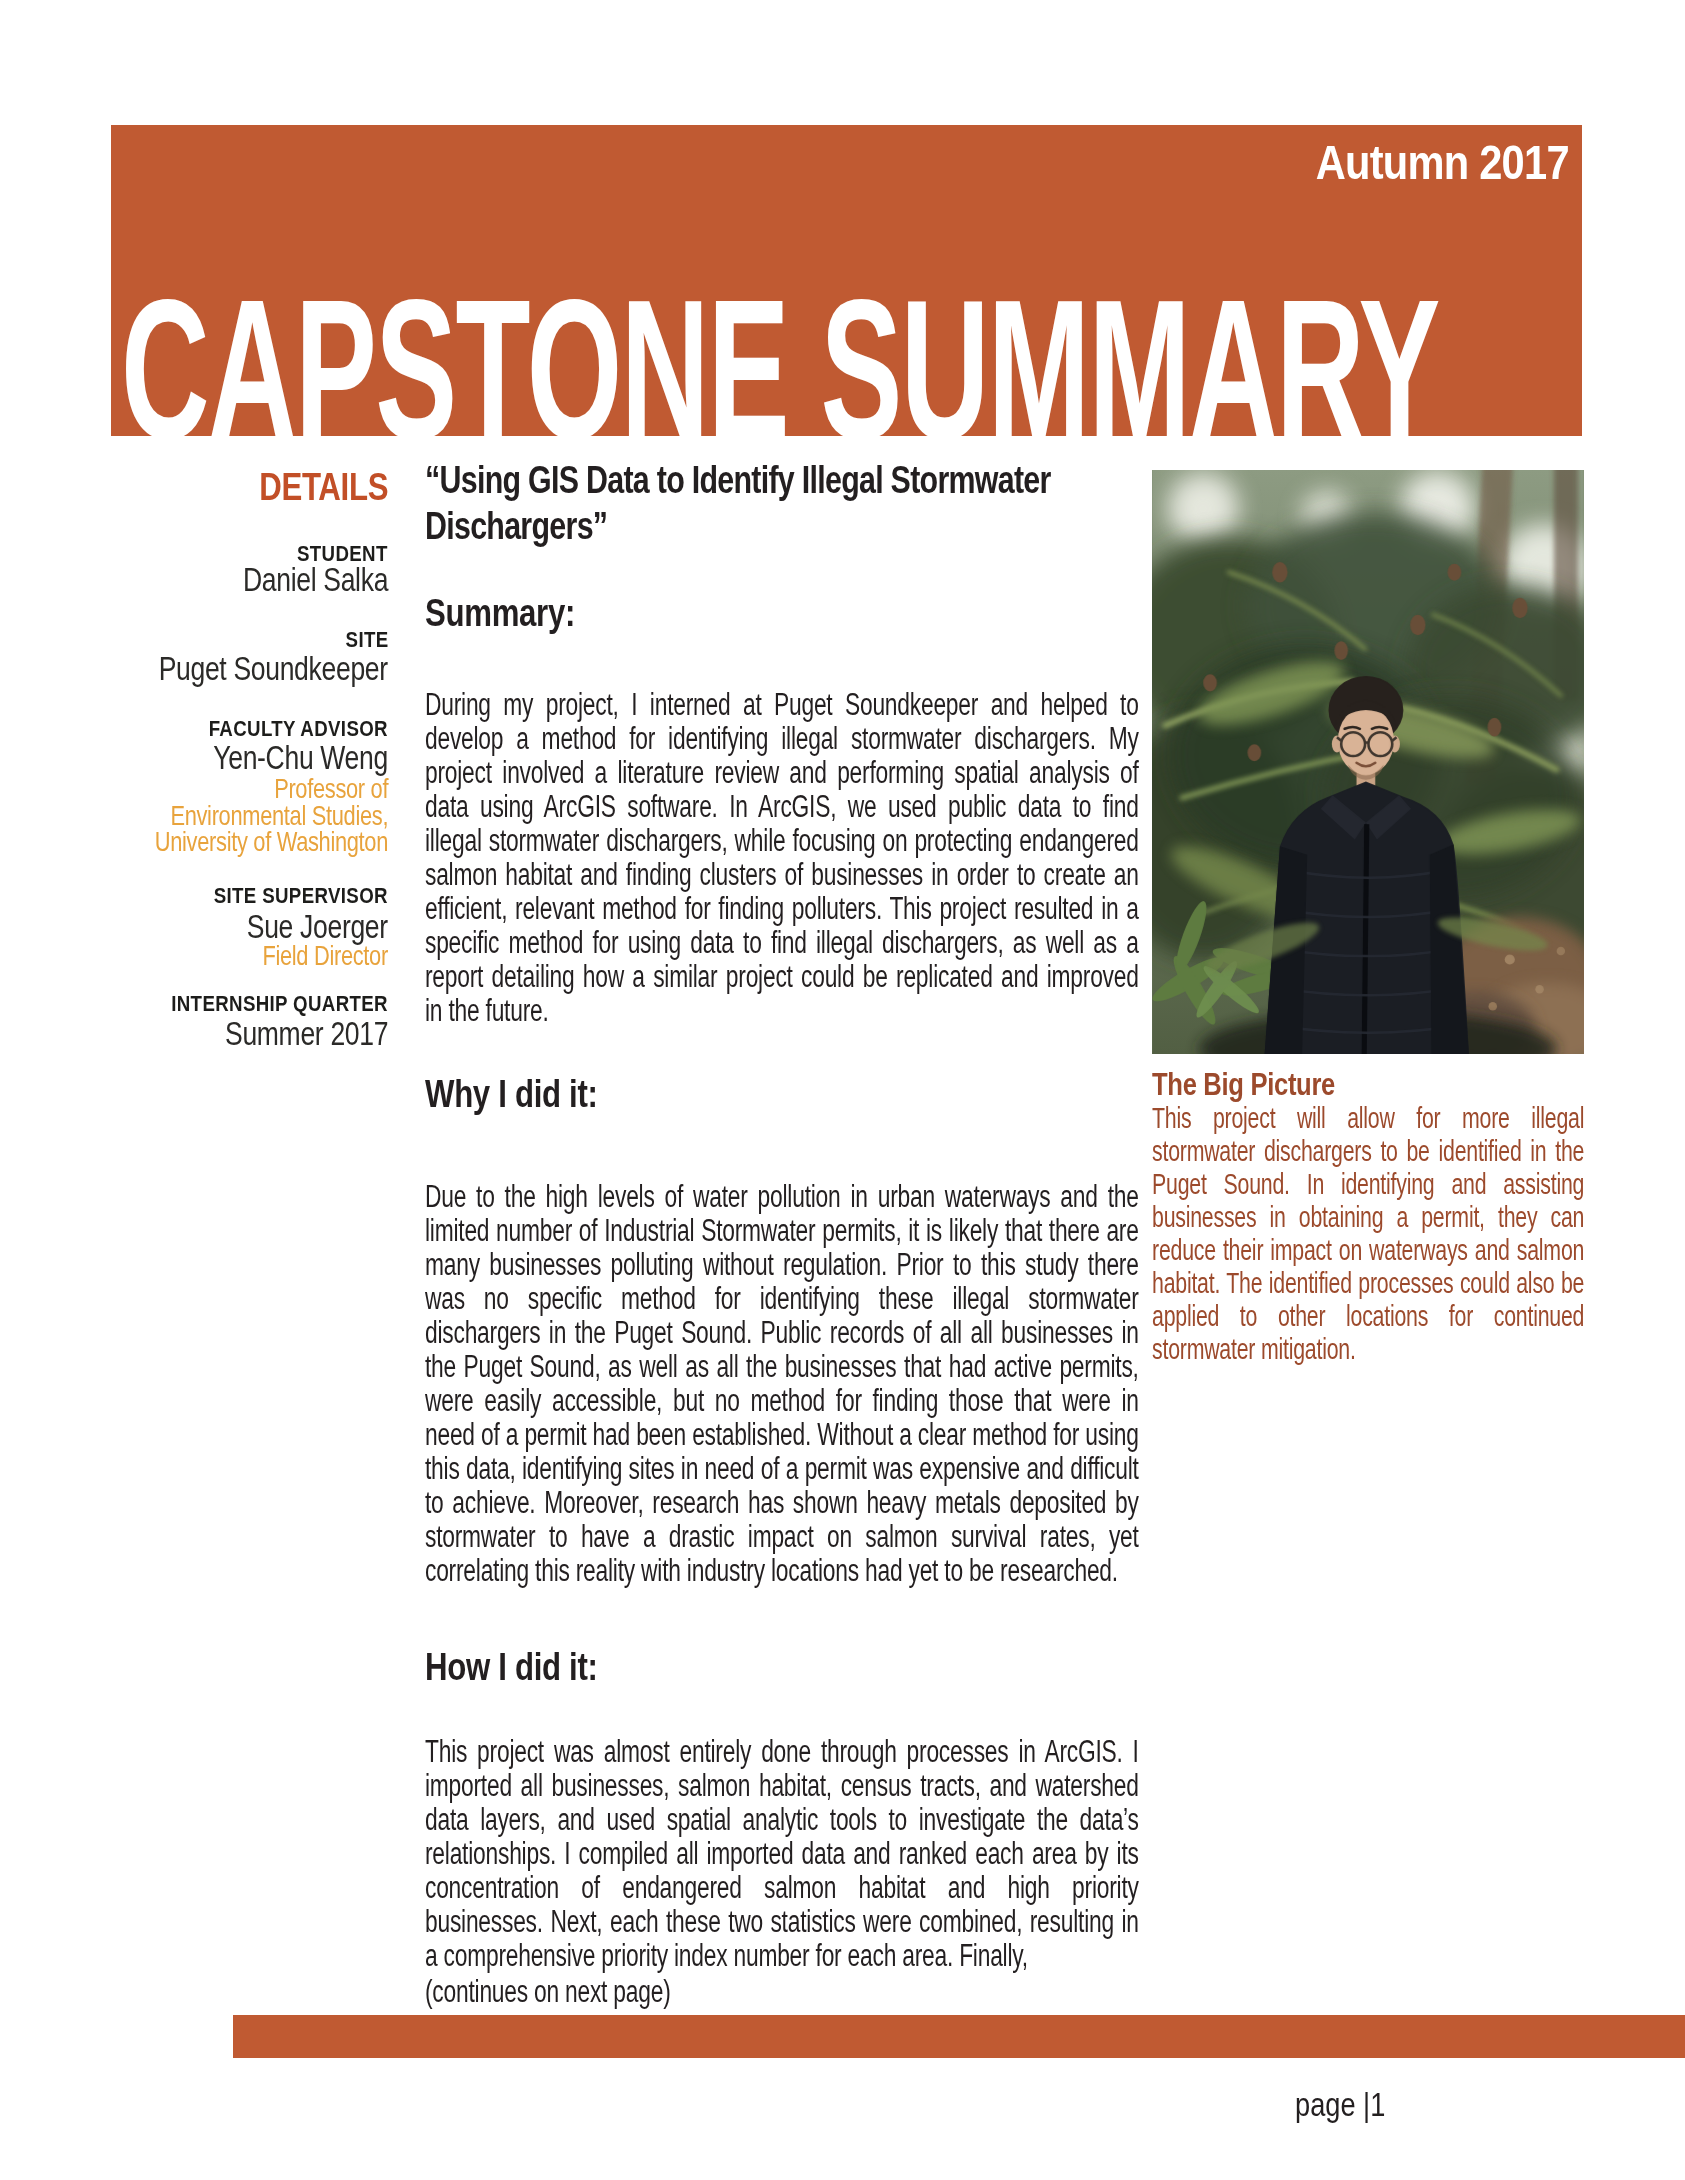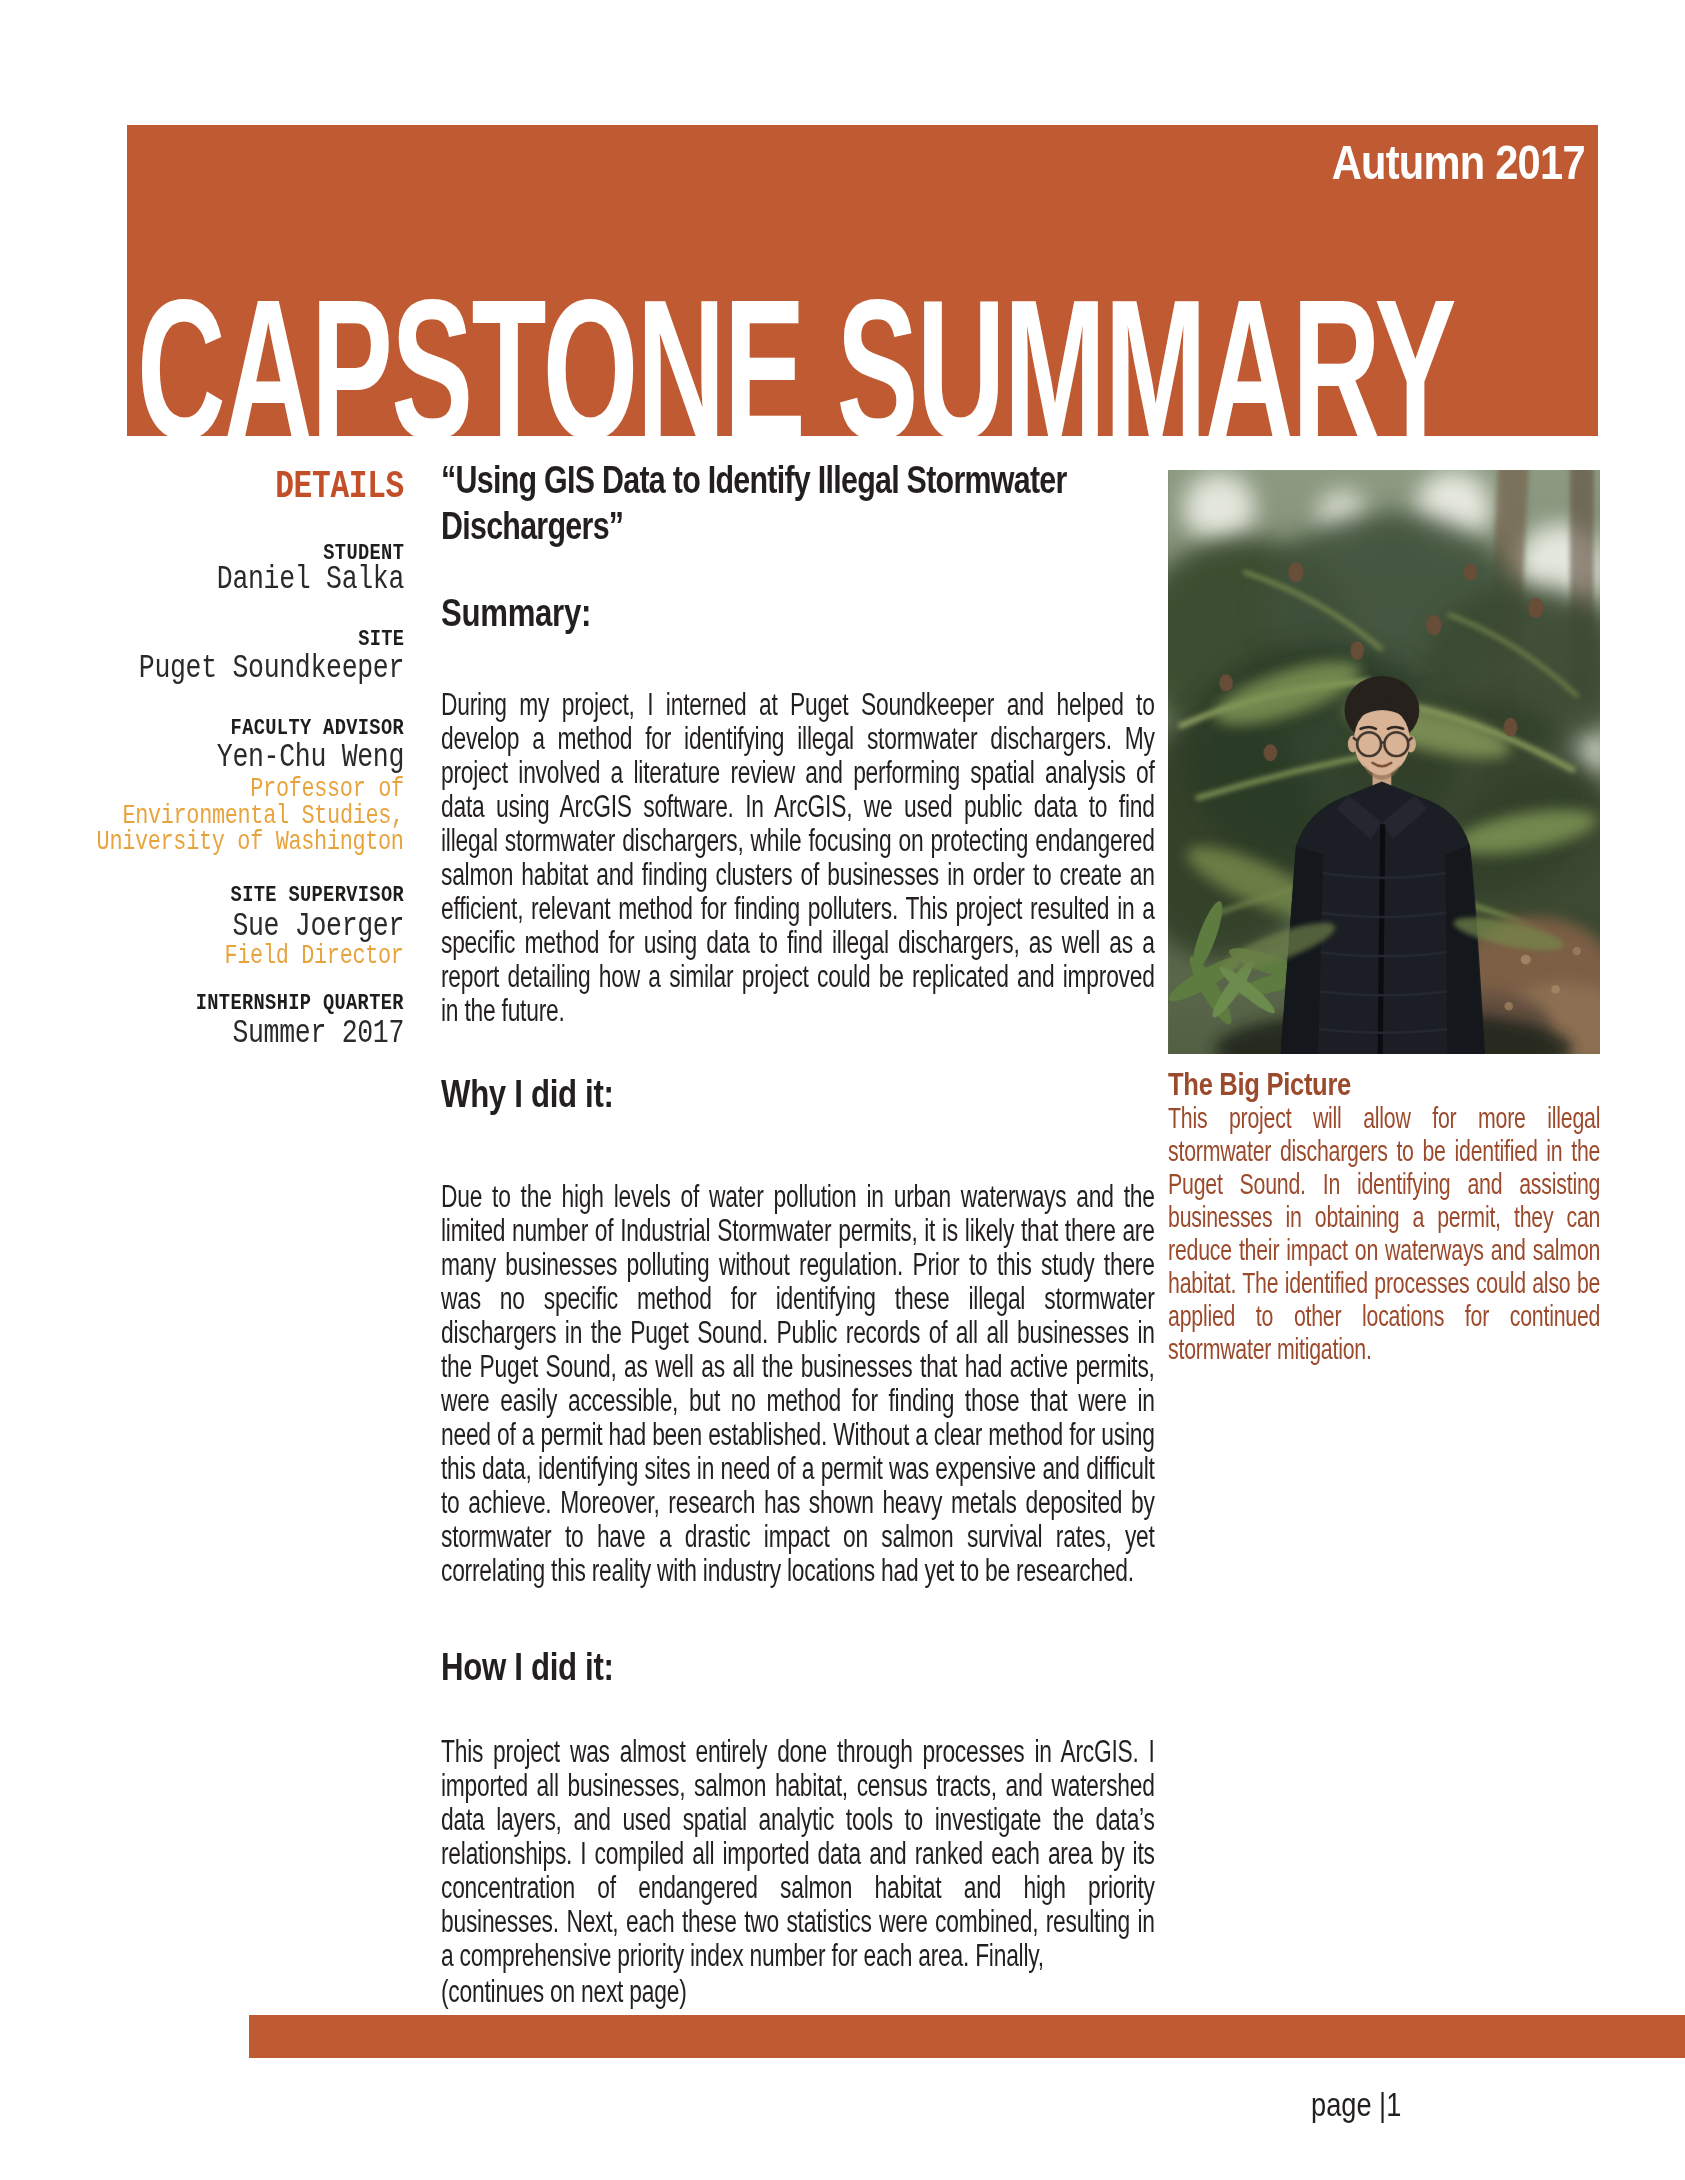--- a/index.html
+++ b/index.html
@@ -1,32 +1,32 @@
 <!DOCTYPE html>
 <html style="font-size:13.6px"><head>
 <meta charset="utf-8">
 <style>
   html, body { margin:0; padding:0; background:#ffffff; }
   body { width:1686px; height:2181px; position:relative; overflow:hidden;
          font-family:"Liberation Sans", sans-serif; }
 
-  .page { position:absolute; left:0; top:0; width:1506px; height:2181px; background:#ffffff;margin-left:16px; }
+  .page { position:absolute; left:0; top:0; width:1506px; height:2181px; background:#ffffff; }
 
   
   .banner { position:absolute; left:111px; top:125px; width:1471px; height:311px;
             background:#C05A32; }
   .issue  { position:absolute; top:8.5px; right:13.6px; color:#ffffff;
             font-size:49px; font-weight:bold; letter-spacing:-0.9px;
             transform:scaleX(0.85); transform-origin:right top; white-space:nowrap; }
   .masthead-title { position:absolute; left:10.2px; top:146px; color:#ffffff;
             font-size:198px; font-weight:bold; line-height:1; letter-spacing:-2.6px;
             white-space:nowrap; transform:scaleX(0.62); transform-origin:left top; }
 
   
-  .details { position:absolute; left:0; top:0; width:388px; height:1193px;font-family:Liberation Mono, monospace; }
+  .details { position:absolute; left:0; top:0; width:388px; height:1193px; }
   .details > div { position:absolute; right:0; white-space:nowrap; text-align:right; }
   .d-heading { top:465px; font-size:39px; font-weight:bold; color:#C24F27;
                letter-spacing:-0.4px; transform:scaleX(0.8); transform-origin:right top; }
   .d-label { font-size:22px; font-weight:bold; color:#1d1d1b; letter-spacing:0.4px;
              transform:scaleX(0.85); transform-origin:right top; }
   .d-value { font-size:34px; color:#2b2a28; letter-spacing:-0.4px;
              transform:scaleX(0.78); transform-origin:right top; }
   .d-note  { font-size:28px; color:#E8A33C; letter-spacing:-0.4px;
              transform:scaleX(0.78); transform-origin:right top; }
   .dl0 { top:541px; }  .dv0 { top:560px; }

